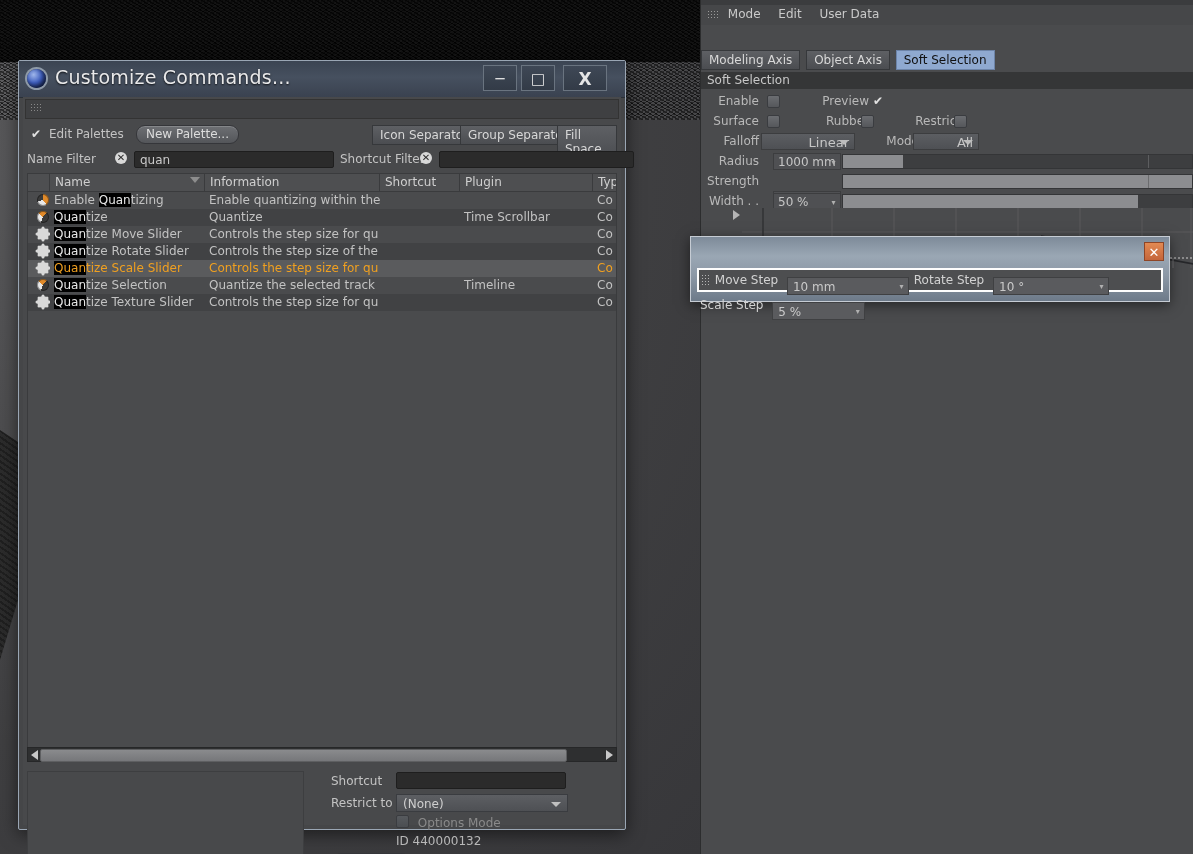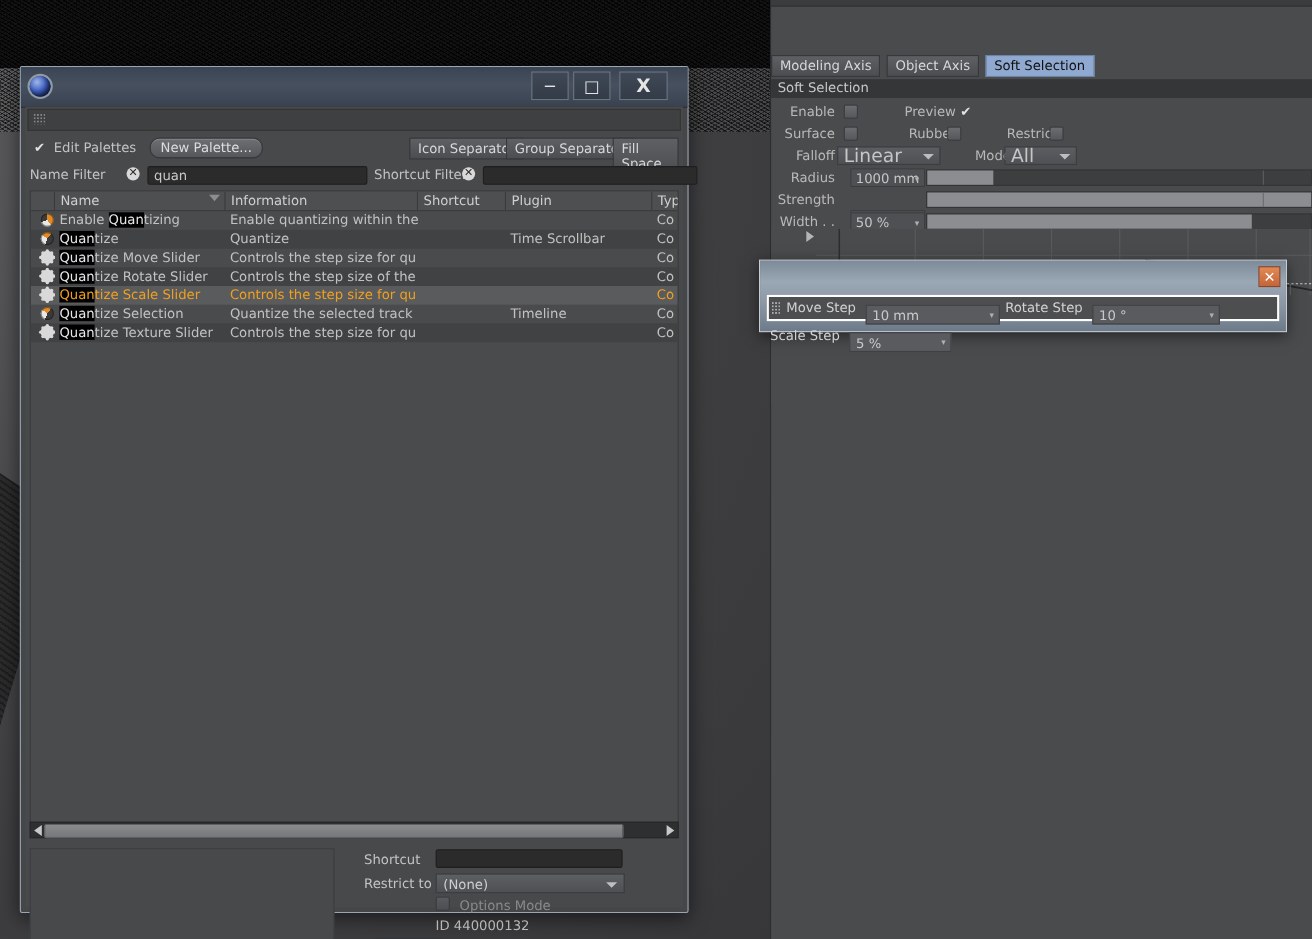--- a/index.html
+++ b/index.html
@@ -249,21 +249,21 @@
   .arlbl{position:absolute;text-align:right;color:#b9b9b9;line-height:18px;}
   .numfield{
     position:absolute;height:17px;line-height:17px;
     background:#4f5053;border:1px solid #3c3d3f;color:#c6c6c6;
     padding:0 4px;box-sizing:border-box;font-size:12px;
   }
   .numfield .spinner{position:absolute;right:3px;top:5px;}
   .dropdown{
     position:absolute;height:17px;line-height:17px;
     background:linear-gradient(to bottom,#5c5e62,#4e5054);
-    border:1px solid #3c3d3f;color:#c6c6c6;padding:0 5px;box-sizing:border-box;font-size:17px;
+    border:1px solid #3c3d3f;color:#c6c6c6;padding:0 5px;box-sizing:border-box;font-size:13px;text-align:right;
   }
   .dd-caret{position:absolute;right:5px;top:6px;width:0;height:0;
     border-left:5px solid transparent;border-right:5px solid transparent;border-top:5px solid #bdbdbd;}
   .slider-track{position:absolute;height:15px;background:#3d3e40;border:1px solid #343537;box-sizing:border-box;}
   .slider-fill{position:absolute;left:0;top:0;bottom:0;background:#8c8d90;}
   .slider-mark{position:absolute;top:0;bottom:0;width:1px;background:#5d5e60;}
 
   
   #graph-area{position:absolute;left:0;top:208px;right:0;height:160px;background:#4a4b4d;}
   #graph-expand{position:absolute;left:32px;top:2px;width:0;height:0;
@@ -305,20 +305,26 @@
   <div id="bg-texture-top"></div>
   <div id="bg-texture-mid"></div>
   <div id="bg-fabric"></div>
   <div id="bg-dark-blob"></div>
 </div>
 
 <div id="attr-panel">
 
   <div id="attr-topstrip"></div>
 
+  <div id="attr-menubar">
+    <span id="menubar-grip"></span>
+    <span class="menu-item">Mode</span>
+    <span class="menu-item">Edit</span>
+    <span class="menu-item">User Data</span>
+  </div>
 
 
   <div id="attr-tabs">
     <span class="tabbtn">Modeling Axis</span>
     <span class="tabbtn">Object Axis</span>
     <span class="tabbtn active">Soft Selection</span>
   </div>
 
   <div id="attr-sectionbar">Soft Selection</div>
 
@@ -459,20 +465,21 @@
       <span>5 %</span>
       <span class="spinner">▾</span>
     </span>
   </div>
 </div>
 
 <div id="cc-window">
 
   <div id="cc-titlebar">
     <div id="cc-logo"></div>
+    <div id="cc-title">Customize Commands...</div>
     <div class="wbtn" id="wbtn-min">─</div>
     <div class="wbtn" id="wbtn-max">□</div>
     <div class="wbtn" id="wbtn-close">X</div>
   </div>
 
   <div id="cc-body">
 
     <div id="cc-gripbar">
       <span class="grip"></span>
     </div>

